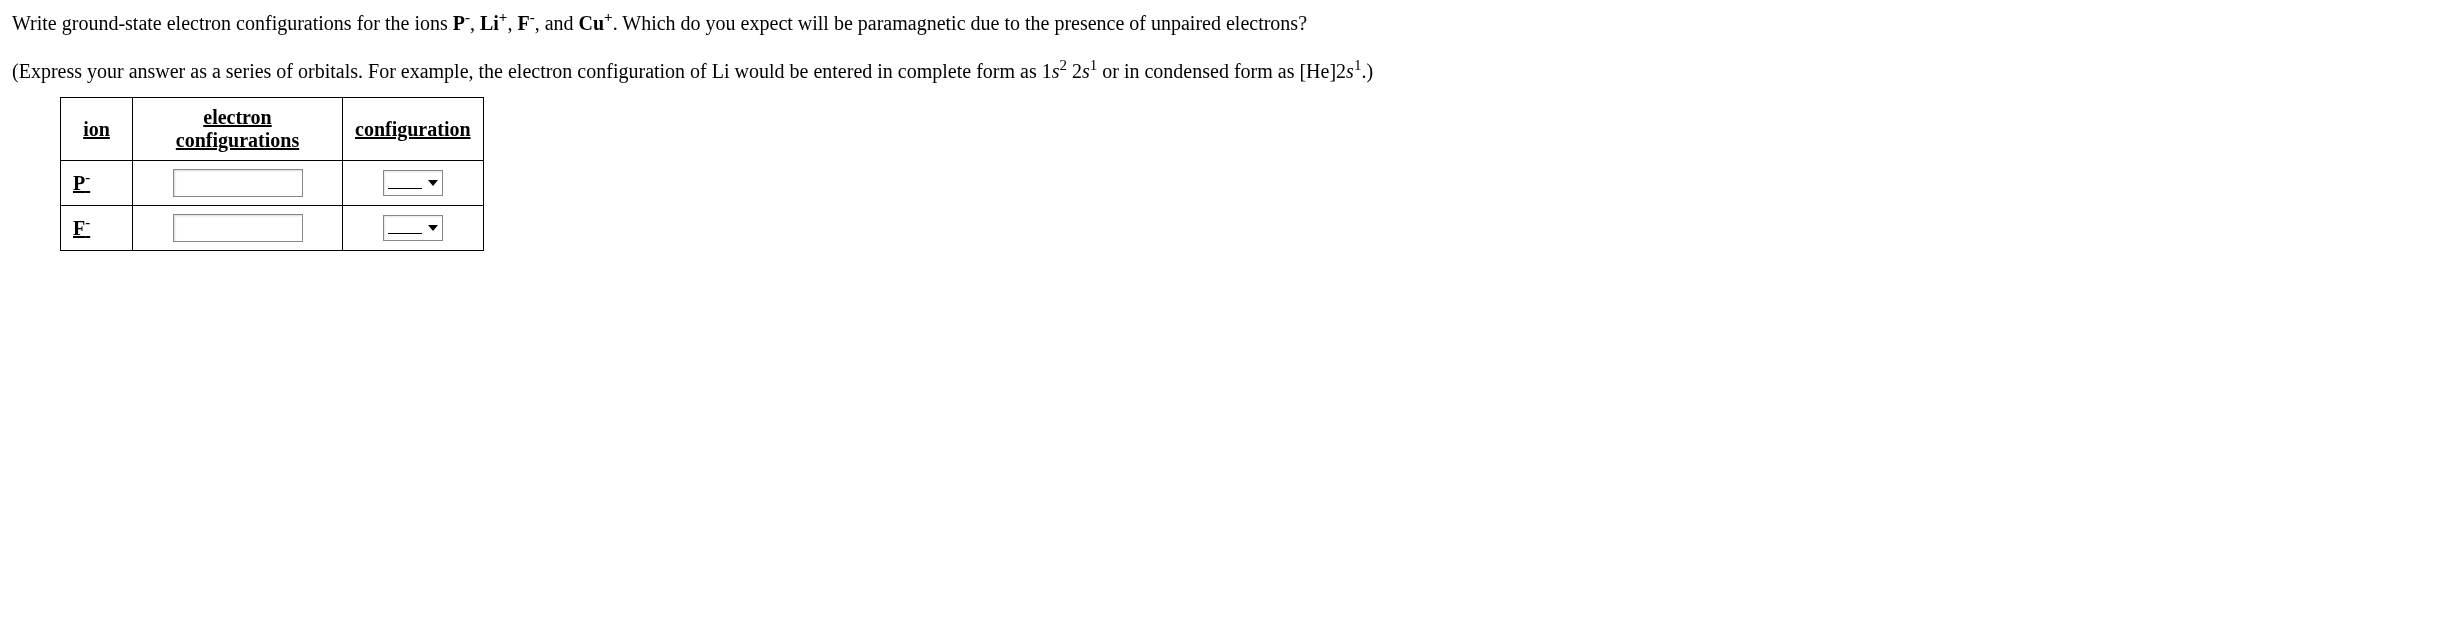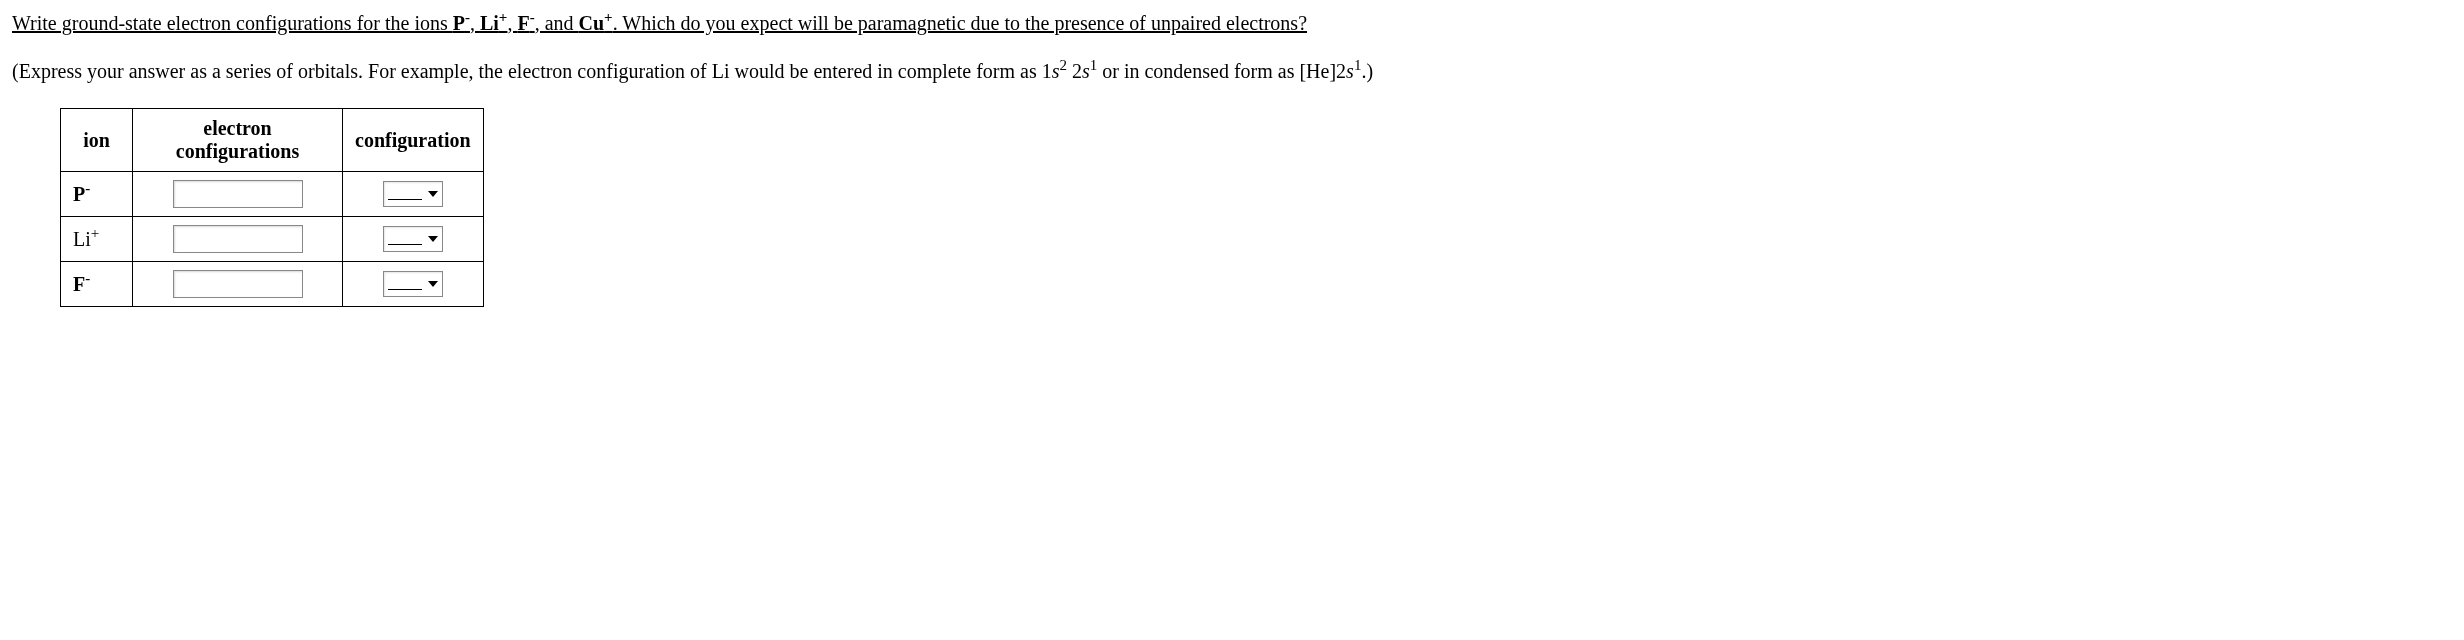--- a/index.html
+++ b/index.html
@@ -10,40 +10,40 @@
       font-size: 20px;
       color: #000;
       background: #fff;
       margin: 0;
       padding: 8px 12px;
       width: 2464px;
     }
     .question-line {
       margin-bottom: 18px;
       line-height: 1.5;
-      text-decoration: underline;
     }
     .hint-line {
-      margin-bottom: 22px;
+      margin-bottom: 11px;
       line-height: 1.5;
     }
     .sup {
       vertical-align: super;
       font-size: 0.75em;
       line-height: 0;
     }
     .italic {
       font-style: italic;
     }
     .bold {
       font-weight: bold;
     }
     table {
       border-collapse: collapse;
       margin-left: 48px;
+      text-decoration: underline;
     }
     th, td {
       border: 1px solid #000;
       padding: 8px 12px;
       text-align: left;
       vertical-align: middle;
     }
     th {
       font-weight: bold;
       font-size: 20px;
@@ -122,34 +122,20 @@
       </td>
       <td class="para-cell">
         <span class="select-wrap">
           <span class="select-line"></span>
           <span class="chevron"></span>
         </span>
       </td>
     </tr>
     <tr>
       <td class="ion-cell">
-        <span>Li</span><span class="sup">+</span>
-      </td>
-      <td class="config-cell">
-        <input type="text" value="" style="">
-      </td>
-      <td class="para-cell">
-        <span class="select-wrap">
-          <span class="select-line"></span>
-          <span class="chevron"></span>
-        </span>
-      </td>
-    </tr>
-    <tr>
-      <td class="ion-cell">
         <span class="bold">F</span><span class="bold sup">-</span>
       </td>
       <td class="config-cell">
         <input type="text" value="" style="">
       </td>
       <td class="para-cell">
         <span class="select-wrap">
           <span class="select-line"></span>
           <span class="chevron"></span>
         </span>

